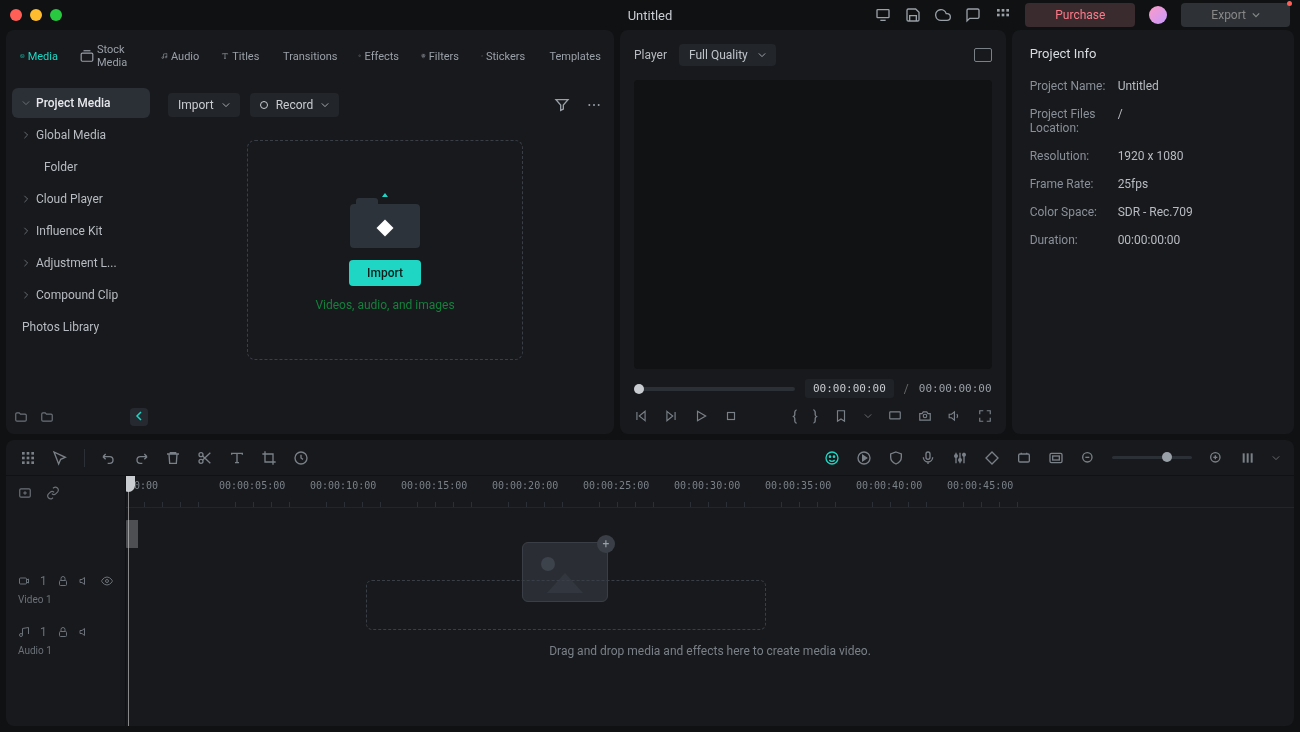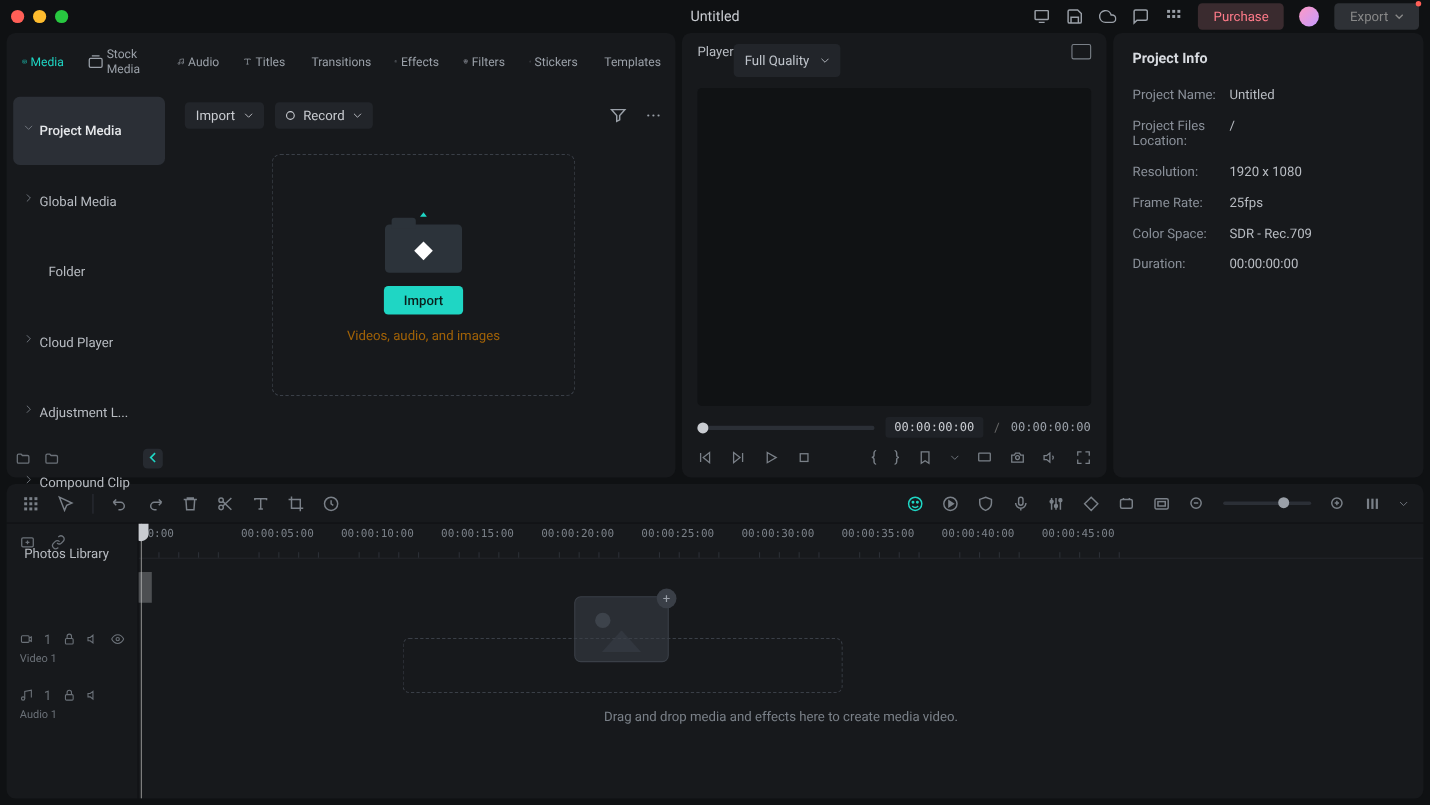--- a/index.html
+++ b/index.html
@@ -4,82 +4,82 @@
 <style>
 * { margin:0; padding:0; box-sizing:border-box; font-family:-apple-system,BlinkMacSystemFont,"Segoe UI",Roboto,sans-serif; }
 body { background:#0f1113; color:#b8bcc2; font-size:12px; width:1300px; height:732px; overflow:hidden; }
 .titlebar { height:30px; display:flex; align-items:center; padding:0 10px; position:relative; }
 .traffic { display:flex; gap:8px; }
 .dot { width:12px; height:12px; border-radius:50%; }
 .dot.red{background:#ff5f57}.dot.yellow{background:#febc2e}.dot.green{background:#28c840}
 .title-center{position:absolute;left:50%;transform:translateX(-50%);color:#c9ccd1;font-size:13px}
 .title-right{margin-left:auto;display:flex;align-items:center;gap:14px}
 .top-icon{width:16px;height:16px;color:#9aa0a8;cursor:pointer}
-.btn{padding:5px 14px;border-radius:4px;font-size:12px;cursor:pointer;border:none}
+.btn{padding:5px 30px;border-radius:4px;font-size:12px;cursor:pointer;border:none}
 .btn-purchase{background:#3a2b2f;color:#ff7b8a}
 .btn-export{background:#2e3136;color:#888;display:flex;align-items:center;gap:6px}
 .avatar{width:18px;height:18px;border-radius:50%;background:linear-gradient(135deg,#ff9ac5,#c59aff)}
 .notif-dot{position:relative}
 .notif-dot::after{content:'';position:absolute;top:-2px;right:-2px;width:5px;height:5px;border-radius:50%;background:#ff5f57}
 
 .main-row{display:flex;gap:6px;padding:0 6px;height:404px}
 .panel{background:#17191c;border-radius:8px}
 
 
 .left-panel{width:608px;display:flex;flex-direction:column}
 .tab-row{display:flex;gap:2px;padding:8px 4px;height:52px}
 .tab{display:flex;align-items:center;justify-content:center;gap:3px;padding:4px 10px;color:#9aa0a8;cursor:pointer;min-width:58px;border-radius:6px}
 .tab.active{color:#1fd6c4}
 .tab svg{width:20px;height:20px}
 .tab-label{font-size:11px}
 
 .media-body{display:flex;flex:1;min-height:0}
 .side-list{width:150px;padding:6px;display:flex;flex-direction:column;gap:2px;position:relative}
-.side-item{display:flex;align-items:flex-start;gap:6px;padding:24px 10px;border-radius:6px;color:#b8bcc2;cursor:pointer;font-size:12px}
+.side-item{display:flex;align-items:center;gap:6px;padding:8px 10px;border-radius:6px;color:#b8bcc2;cursor:pointer;font-size:12px}
 .side-item.selected{background:#2b2f36;color:#e6e8eb;font-weight:500}
 .side-item .chev{width:8px;height:8px;color:#7a8088}
 .side-item.indent{padding-left:32px}
 .side-bottom{position:absolute;bottom:8px;left:8px;right:8px;display:flex;align-items:center;gap:12px}
 .side-bottom .collapse{margin-left:auto;background:#262a30;padding:2px 4px;border-radius:4px}
 
 .media-content{flex:1;padding:8px 12px;display:flex;flex-direction:column}
 .media-toolbar{display:flex;align-items:center;gap:10px;height:30px}
 .pill{background:#22252a;border-radius:4px;padding:5px 10px;display:flex;align-items:center;gap:8px;cursor:pointer;color:#c9ccd1;font-size:12px}
 .pill .chev-d{width:8px;height:8px}
 .rec-dot{width:8px;height:8px;border-radius:50%;border:1.5px solid #c9ccd1}
 .tb-right{margin-left:auto;display:flex;align-items:center;gap:16px;color:#9aa0a8}
 
 .dropzone{margin:20px auto;width:276px;height:220px;border:1.5px dashed #3a3f47;border-radius:8px;display:flex;flex-direction:column;align-items:center;justify-content:center;gap:12px}
 .dz-icon{width:80px;height:60px;position:relative}
 .dz-folder{position:absolute;bottom:0;left:50%;transform:translateX(-50%);width:70px;height:44px;background:#2c333a;border-radius:4px}
 .dz-folder::before{content:'';position:absolute;top:-6px;left:6px;width:22px;height:10px;background:#2c333a;border-radius:3px 3px 0 0}
 .dz-arrow{position:absolute;top:-8px;left:50%;transform:translateX(-50%);color:#1fd6c4}
 .dz-diamond{position:absolute;top:18px;left:50%;transform:translateX(-50%) rotate(45deg);width:12px;height:12px;background:#fff}
 .dz-btn{background:#1fd6c4;color:#0a1f1c;padding:6px 18px;border-radius:4px;font-size:12px;font-weight:500;cursor:pointer}
-.dz-text{color:#a16207;font-size:12px}
+.dz-text{color:#15803d;font-size:12px}
 
 
 .player-panel{width:388px;display:flex;flex-direction:column;padding:10px 14px}
-.player-head{display:flex;gap:0;height:30px}
+.player-head{display:flex;align-items:center;gap:12px;height:30px}
 .player-head .select{background:#22252a;padding:4px 10px;border-radius:4px;display:flex;align-items:center;gap:10px;color:#bfc4cb}
 .player-head .snap{margin-left:auto;width:18px;height:14px;border:1px solid #7a8088;border-radius:2px}
 .preview{flex:1;background:#101214;margin:10px 0;border-radius:4px}
 .scrub-row{display:flex;align-items:center;gap:10px}
 .scrub{flex:1;height:4px;background:#2b2f36;border-radius:2px;position:relative}
 .scrub::before{content:'';position:absolute;left:0;top:-3px;width:10px;height:10px;border-radius:50%;background:#c9ccd1}
 .tc{background:#1f2227;padding:3px 8px;border-radius:3px;color:#c9ccd1;font-size:11px;font-family:monospace}
 .tc-sep{color:#666}
 .tc-plain{color:#9aa0a8;font-size:11px;font-family:monospace}
 .play-row{display:flex;align-items:center;gap:16px;margin-top:10px;color:#7a8088}
 .play-row .spacer{flex:1}
 .pc-icon{width:14px;height:14px;cursor:pointer}
 
 
 .info-panel{width:284px;padding:16px 18px}
-.info-title{color:#d8dbe0;font-size:13px;font-weight:700;margin-bottom:18px}
+.info-title{color:#d8dbe0;font-size:13px;font-weight:400;margin-bottom:18px}
 .info-row{display:flex;margin-bottom:14px;font-size:12px}
 .info-label{color:#8a9099;width:88px;flex-shrink:0}
 .info-val{color:#b8bcc2}
 
 
 .timeline{margin:6px;background:#17191c;border-radius:8px;height:286px;display:flex;flex-direction:column}
 .tl-tools{height:36px;display:flex;align-items:center;gap:16px;padding:0 14px;border-bottom:1px solid #0f1113;color:#7a8088}
 .tl-tools .sep{width:1px;height:18px;background:#2b2f36}
 .tl-tools .sp{flex:1}
 .tl-tools .active-tool{color:#1fd6c4}
@@ -240,20 +240,26 @@
             <span>Global Media</span>
           </div>
         <div class="side-item indent">
             <span>Folder</span>
           </div>
         <div class="side-item">
             <svg class="chev" viewBox="0 0 10 10">
               <path d="M3 1l4 4-4 4" stroke="currentColor" fill="none"></path>
             </svg>
             <span>Cloud Player</span>
+          </div>
+        <div class="side-item">
+            <svg class="chev" viewBox="0 0 10 10">
+              <path d="M3 1l4 4-4 4" stroke="currentColor" fill="none"></path>
+            </svg>
+            <span>Influence Kit</span>
           </div>
         <div class="side-item">
             <svg class="chev" viewBox="0 0 10 10">
               <path d="M3 1l4 4-4 4" stroke="currentColor" fill="none"></path>
             </svg>
             <span>Adjustment L...</span>
           </div>
         <div class="side-item">
             <svg class="chev" viewBox="0 0 10 10">
               <path d="M3 1l4 4-4 4" stroke="currentColor" fill="none"></path>

